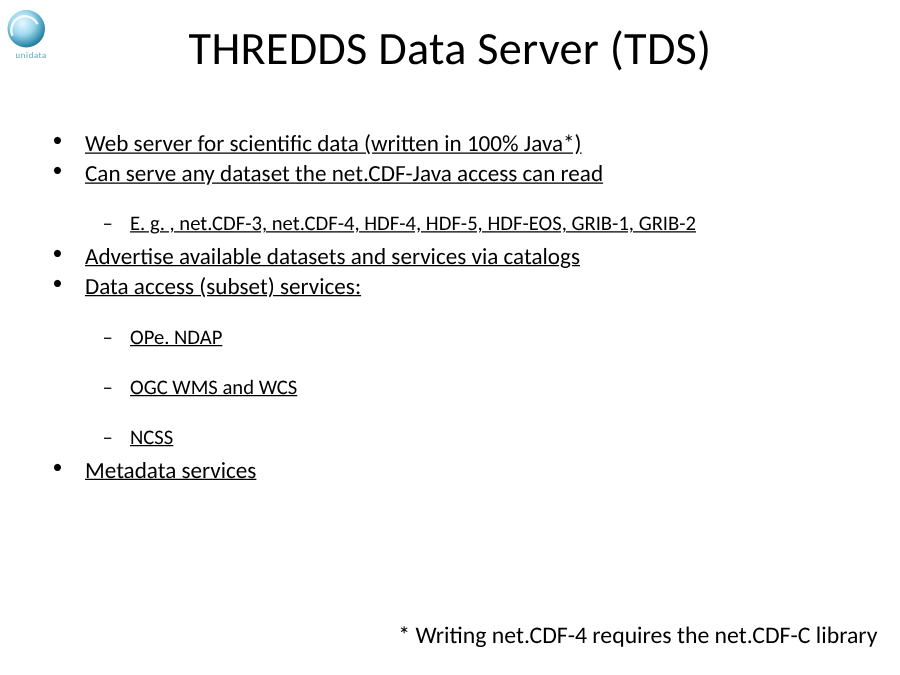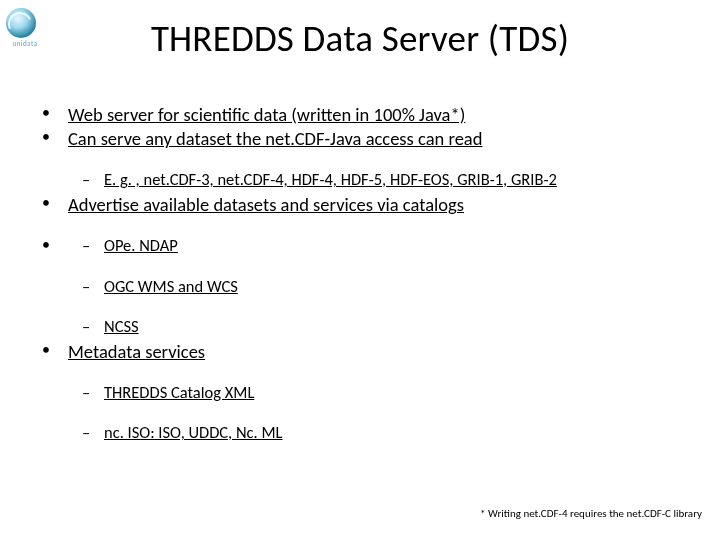--- a/index.html
+++ b/index.html
@@ -92,21 +92,21 @@
   ul.lvl2 > li::before {
     content: "–";
     position: absolute;
     left: 14px;
     top: 0;
   }
   .footnote {
     position: absolute;
     bottom: 20px;
     right: 18px;
-    font-size: 11px;
+    font-size: 19px;
   }
 </style>
 </head>
 <body>
 
 <div class="logo">
   <div class="logo-circle">
     <div class="logo-swirl"></div>
   </div>
   <div class="logo-text">unidata</div>
@@ -118,29 +118,26 @@
   <ul class="lvl1">
     <li>Web server for scientific data (written in 100% Java*)</li>
     <li>
       <span>Can serve any dataset the net.CDF-Java access can read</span>
       <ul class="lvl2">
         <li>E. g. , net.CDF-3, net.CDF-4, HDF-4, HDF-5, HDF-EOS, GRIB-1, GRIB-2</li>
       </ul>
     </li>
     <li>Advertise available datasets and services via catalogs</li>
     <li>
+      <span>Data access (subset) services:</span>
       <ul class="lvl2">
         <li>OPe. NDAP</li>
         <li>OGC WMS and WCS</li>
         <li>NCSS</li>
       </ul>
     </li>
     <li>
       <span>Metadata services</span>
-      <ul class="lvl2">
-        <li>THREDDS Catalog XML</li>
-        <li>nc. ISO: ISO, UDDC, Nc. ML</li>
-      </ul>
     </li>
   </ul>
 </div>
 
 <div class="footnote">* Writing net.CDF-4 requires the net.CDF-C library</div>
 
 </body></html>

